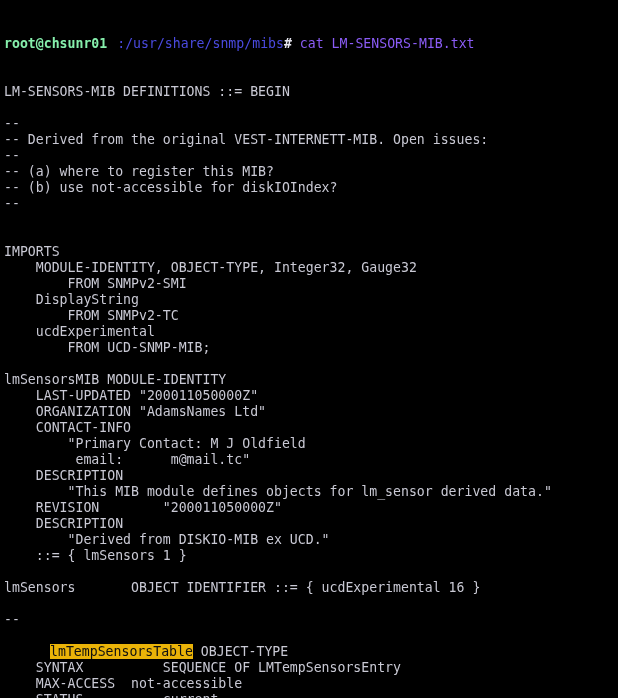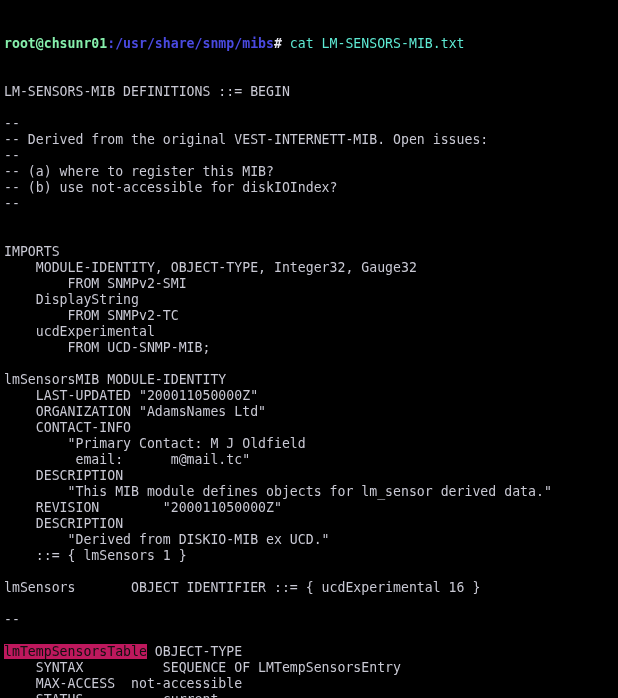--- a/index.html
+++ b/index.html
@@ -31,32 +31,34 @@
     height: 16px;
     white-space: pre;
     font-family: "DejaVu Sans Mono", "Liberation Mono", monospace;
   }
   .user-host {
     color: #86efac;
     font-weight: bold;
   }
   .path {
     color: #4a4ae0;
-    font-weight: bold;
+    font-weight: normal;
+    margin-left: 10px;
   }
   .prompt-sigil {
     color: #e6e6ef;
     font-weight: bold;
   }
   .cmd {
-    color: #5eead4;
+    color: #8b5cf6;
   }
   .hl {
-    background: #be185d;
+    background: #eab308;
     color: #101010;
+    margin-left: 46px;
   }
 </style>
 </head>
 <body>
 
 <div id="terminal">
   <div class="line"><span class="user-host">root@chsunr01</span><span class="path">:/usr/share/snmp/mibs</span><span class="prompt-sigil">#</span><span class="cmd"> cat LM-SENSORS-MIB.txt</span></div>
   <div id="body-lines"><div class="line">LM-SENSORS-MIB DEFINITIONS ::= BEGIN</div><div class="line">&nbsp;</div><div class="line">--</div><div class="line">-- Derived from the original VEST-INTERNETT-MIB. Open issues:</div><div class="line">--</div><div class="line">-- (a) where to register this MIB?</div><div class="line">-- (b) use not-accessible for diskIOIndex?</div><div class="line">--</div><div class="line">&nbsp;</div><div class="line">&nbsp;</div><div class="line">IMPORTS</div><div class="line">    MODULE-IDENTITY, OBJECT-TYPE, Integer32, Gauge32</div><div class="line">        FROM SNMPv2-SMI</div><div class="line">    DisplayString</div><div class="line">        FROM SNMPv2-TC</div><div class="line">    ucdExperimental</div><div class="line">        FROM UCD-SNMP-MIB;</div><div class="line">&nbsp;</div><div class="line">lmSensorsMIB MODULE-IDENTITY</div><div class="line">    LAST-UPDATED "200011050000Z"</div><div class="line">    ORGANIZATION "AdamsNames Ltd"</div><div class="line">    CONTACT-INFO</div><div class="line">        "Primary Contact: M J Oldfield</div><div class="line">         email:      m@mail.tc"</div><div class="line">    DESCRIPTION</div><div class="line">        "This MIB module defines objects for lm_sensor derived data."</div><div class="line">    REVISION        "200011050000Z"</div><div class="line">    DESCRIPTION</div><div class="line">        "Derived from DISKIO-MIB ex UCD."</div><div class="line">    ::= { lmSensors 1 }</div><div class="line">&nbsp;</div><div class="line">lmSensors       OBJECT IDENTIFIER ::= { ucdExperimental 16 }</div><div class="line">&nbsp;</div><div class="line">--</div><div class="line">&nbsp;</div><div class="line"><span class="hl">lmTempSensorsTable</span> OBJECT-TYPE</div><div class="line">    SYNTAX          SEQUENCE OF LMTempSensorsEntry</div><div class="line">    MAX-ACCESS  not-accessible</div><div class="line">    STATUS          current</div></div>
 </div>
 

